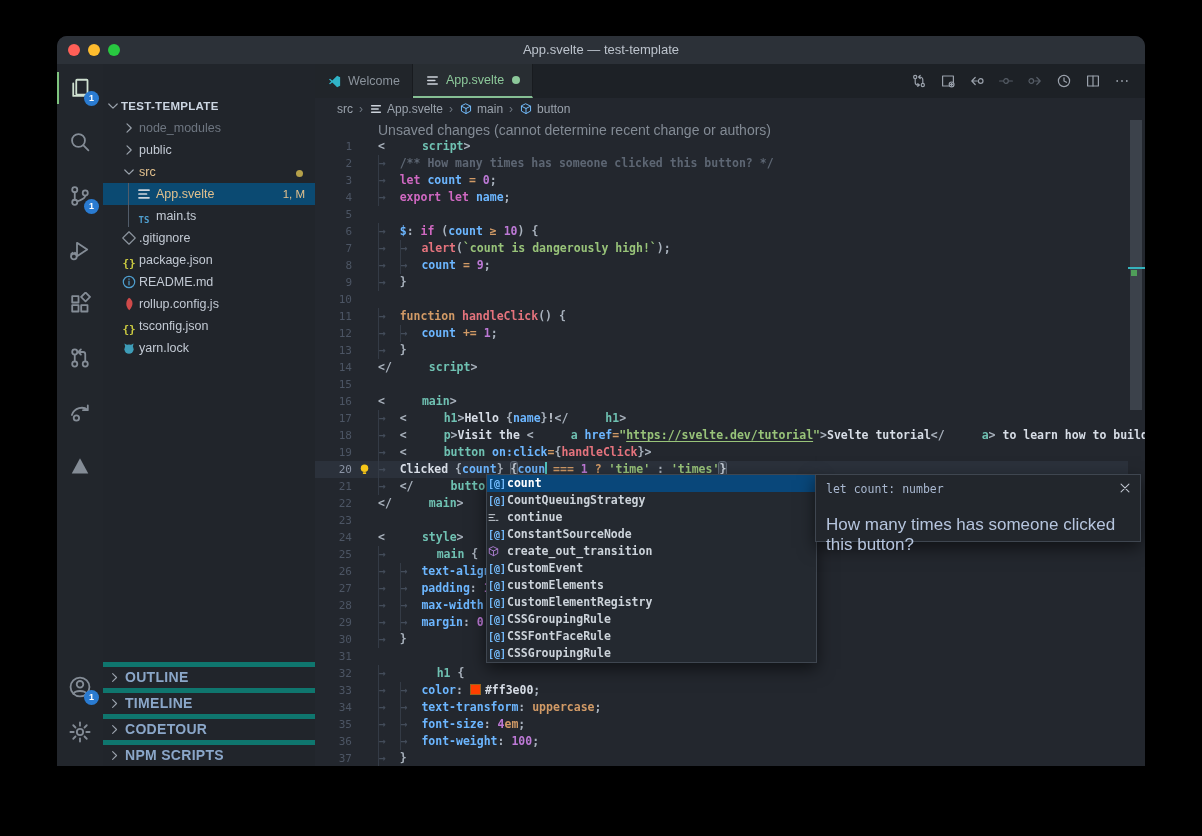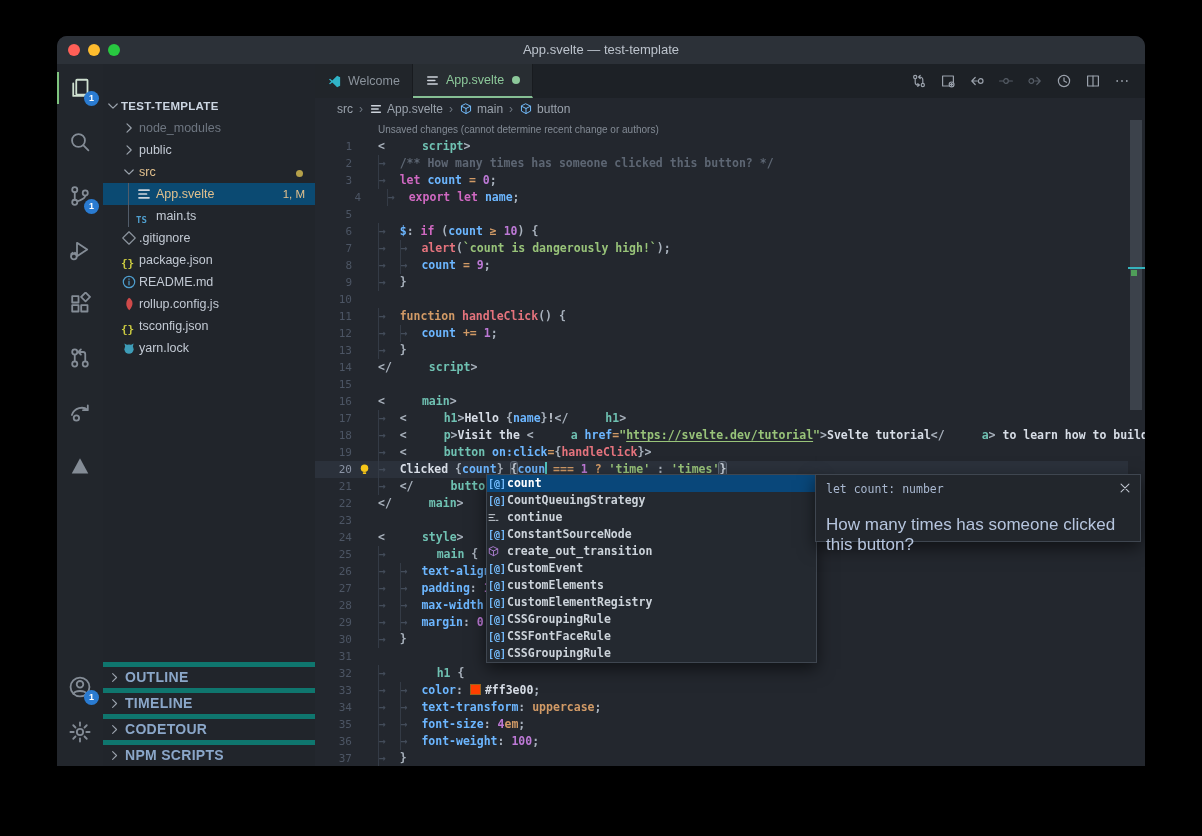--- a/index.html
+++ b/index.html
@@ -18,21 +18,21 @@
   .act-bar-ind{position:absolute;left:0;top:6px;bottom:6px;width:2px;background:#7fc47f;}
   .act-slot svg{position:absolute;left:11px;top:10px;width:24px;height:24px;}
   .badge{position:absolute;right:4px;bottom:4px;min-width:15px;height:15px;border-radius:8px;background:#2a7bd1;
     color:#fff;font-size:9px;line-height:15px;text-align:center;font-weight:bold;}
   
   .sidebar{position:absolute;left:46px;top:28px;bottom:0;width:212px;background:#21252b;border-right:1px solid #191c21;}
   .sb-header{position:absolute;left:0;top:0;right:0;height:31px;}
   .sb-header .lbl{position:absolute;left:17px;top:9px;font-size:11px;letter-spacing:.4px;color:#b5a3c5;}
   .sb-header .more{position:absolute;right:12px;top:8px;width:16px;height:16px;color:#9aa2ac;}
   .tree{position:absolute;left:0;top:31px;right:0;}
-  .tree-row{position:absolute;left:0;right:0;height:22px;line-height:22px;font-size:12.5px;color:#c3cad4;cursor:default;}
+  .tree-row{position:absolute;left:0;right:0;height:22px;line-height:22px;font-size:12.5px;color:#c3cad4;cursor:default;text-align:center;}
   .tree-row .twisty{position:absolute;width:16px;height:16px;top:3px;color:#9aa2ac;}
   .tree-row .ficon{position:absolute;width:16px;height:16px;top:3px;}
   .tree-row .lbl{position:absolute;white-space:nowrap;}
   .tree-row.root .lbl{font-weight:bold;font-size:11.5px;color:#ccd6e2;letter-spacing:.3px;}
   .tree-row.dim .lbl{color:#6e7681;}
   .tree-row.mod .lbl{color:#e2c08d;}
   .tree-row.sel{background:#0b4a72;}
   .tree-row .rbadge{position:absolute;right:10px;font-size:11.5px;color:#e2c08d;}
   .tree-row .dot{position:absolute;right:12px;top:9px;width:7px;height:7px;border-radius:50%;background:#b5a14a;}
   .tree-guide{position:absolute;width:1px;background:#515c6a;}
@@ -57,21 +57,21 @@
   .ed-act svg{position:absolute;inset:3px;width:16px;height:16px;}
   .breadcrumbs{position:absolute;left:0;top:34px;right:0;height:22px;background:#23272e;display:flex;
     align-items:center;padding-left:22px;font-size:12px;color:#9aa2ac;}
   .bc-item{display:flex;align-items:center;gap:4px;}
   .bc-sep{color:#6d7680;margin:0 6px;font-size:12px;}
   .bc-item .ficon{width:14px;height:14px;}
   
   .content{position:absolute;left:0;top:56px;right:0;bottom:0;overflow:hidden;
     font-family:"DejaVu Sans Mono",monospace;font-size:11.5px;font-weight:bold;}
   .codelens{position:absolute;left:63px;top:2px;height:16px;line-height:16px;
-    font-family:"Liberation Sans",sans-serif;font-size:10px;font-weight:normal;color:#838b95;}
+    font-family:"Liberation Sans",sans-serif;font-size:14px;font-weight:normal;color:#838b95;}
   .cl-row{position:absolute;left:0;right:17px;height:17px;line-height:17px;white-space:pre;}
   .cl-row.current{background:#2b313b;}
   .ln{display:inline-block;width:37px;text-align:right;color:#4c5564;font-weight:normal;font-size:11px;
     vertical-align:top;}
   .codetext{display:inline-block;margin-left:26px;}
   .cl-row.current .ln{color:#8b94a5;}
   .ind{display:inline-block;width:20.7px;border-left:1px solid #343b46;color:#434c5a;}
   .bulb{position:absolute;left:42px;top:1px;width:15px;height:15px;}
   .tk-p{color:#a8b1bc;} .tk-tag{color:#6fc1b2;margin-left:37px;} .tk-kw{color:#cf68c1;} .tk-var{color:#6cb6ff;}
   .tk-op{color:#d19a66;} .tk-num{color:#bd79d6;} .tk-str{color:#98c379;} .tk-fn{color:#e5737d;}
@@ -400,21 +400,21 @@
           </span>
           <span>button</span>
         </span>
       </div>
     <div class="content" id="content">
       <div class="codelens">Unsaved changes (cannot determine recent change or authors)</div>
       <div id="lines">
           <div class="cl-row" style="top: 18px;"><span class="ln">1</span><span class="codetext"><span class="tk-p">&lt;</span><span class="tk-tag">script</span><span class="tk-p">&gt;</span></span></div>
           <div class="cl-row" style="top: 35px;"><span class="ln">2</span><span class="codetext"><span class="ind">→</span><span class="tk-cm">/** How many times has someone clicked this button? */</span></span></div>
           <div class="cl-row" style="top: 52px;"><span class="ln">3</span><span class="codetext"><span class="ind">→</span><span class="tk-kw">let</span> <span class="tk-var">count</span> <span class="tk-op">=</span> <span class="tk-num">0</span><span class="tk-p">;</span></span></div>
-          <div class="cl-row" style="top: 69px; padding-left: 9px;"><span class="ln">4</span><span class="codetext"><span class="ind">→</span><span class="tk-kw">export</span> <span class="tk-kw">let</span> <span class="tk-var">name</span><span class="tk-p">;</span></span></div>
+          <div class="cl-row" style="top: 69px;"><span class="ln">4</span><span class="codetext"><span class="ind">→</span><span class="tk-kw">export</span> <span class="tk-kw">let</span> <span class="tk-var">name</span><span class="tk-p">;</span></span></div>
           <div class="cl-row" style="top: 86px;"><span class="ln">5</span><span class="codetext"><span class="ind"></span></span></div>
           <div class="cl-row" style="top: 103px;"><span class="ln">6</span><span class="codetext"><span class="ind">→</span><span class="tk-var">$</span><span class="tk-p">:</span> <span class="tk-kw">if</span> <span class="tk-p">(</span><span class="tk-var">count</span> <span class="tk-op">≥</span> <span class="tk-num">10</span><span class="tk-p">)</span> <span class="tk-p">{</span></span></div>
           <div class="cl-row" style="top: 120px;"><span class="ln">7</span><span class="codetext"><span class="ind">→</span><span class="ind">→</span><span class="tk-fn">alert</span><span class="tk-p">(</span><span class="tk-str">`count is dangerously high!`</span><span class="tk-p">);</span></span></div>
           <div class="cl-row" style="top: 137px;"><span class="ln">8</span><span class="codetext"><span class="ind">→</span><span class="ind">→</span><span class="tk-var">count</span> <span class="tk-op">=</span> <span class="tk-num">9</span><span class="tk-p">;</span></span></div>
           <div class="cl-row" style="top: 154px;"><span class="ln">9</span><span class="codetext"><span class="ind">→</span><span class="tk-p">}</span></span></div>
           <div class="cl-row" style="top: 171px;"><span class="ln">10</span><span class="codetext"><span class="ind"></span></span></div>
           <div class="cl-row" style="top: 188px;"><span class="ln">11</span><span class="codetext"><span class="ind">→</span><span class="tk-fnkw">function</span> <span class="tk-fn">handleClick</span><span class="tk-p">()</span> <span class="tk-p">{</span></span></div>
           <div class="cl-row" style="top: 205px;"><span class="ln">12</span><span class="codetext"><span class="ind">→</span><span class="ind">→</span><span class="tk-var">count</span> <span class="tk-op">+=</span> <span class="tk-num">1</span><span class="tk-p">;</span></span></div>
           <div class="cl-row" style="top: 222px;"><span class="ln">13</span><span class="codetext"><span class="ind">→</span><span class="tk-p">}</span></span></div>
           <div class="cl-row" style="top: 239px;"><span class="ln">14</span><span class="codetext"><span class="tk-p">&lt;/</span><span class="tk-tag">script</span><span class="tk-p">&gt;</span></span></div>

